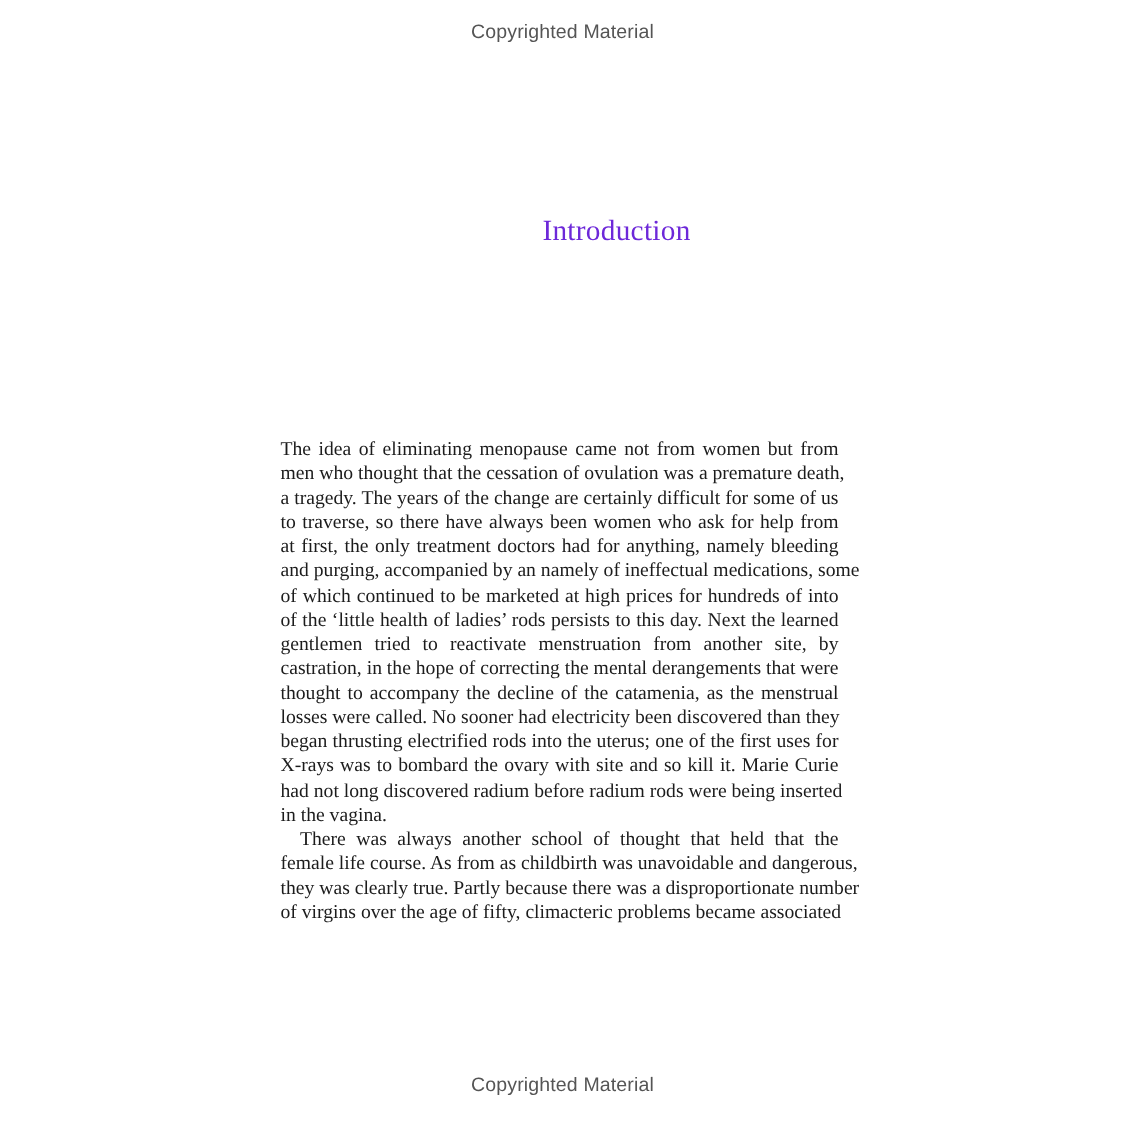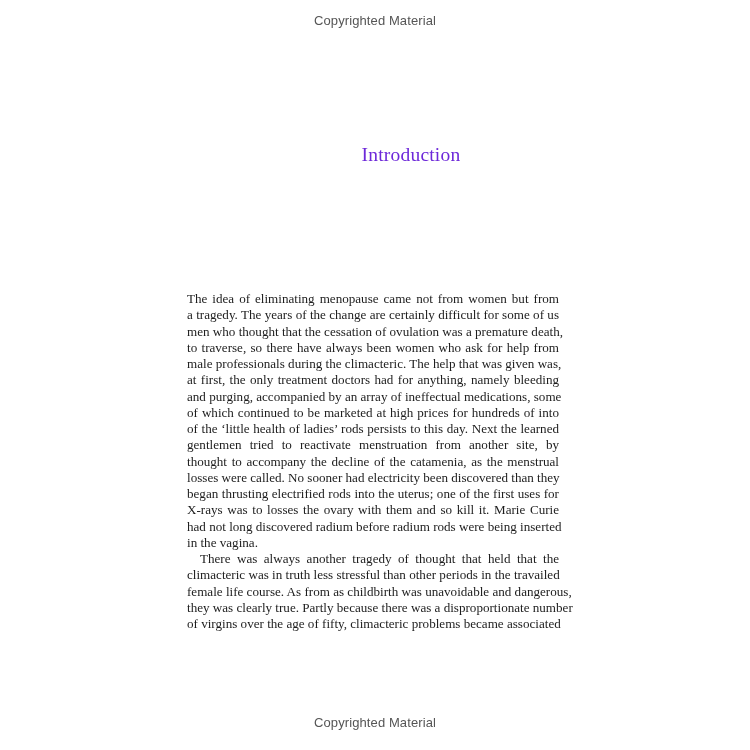--- a/index.html
+++ b/index.html
@@ -66,38 +66,37 @@
 </head>
 <body>
 
 <div class="watermark top">Copyrighted Material</div>
 
 <h1 class="chapter-title" style="margin:0;font-weight:normal;">Introduction</h1>
 
 <div class="body-text">
   <div id="para-0">
       <span class="line">The idea of eliminating menopause came not from women but from</span>
+      <span class="line">men who thought that the cessation of ovulation was a premature death,</span>
       <span class="line">a tragedy. The years of the change are certainly difficult for some of us</span>
-      <span class="line">men who thought that the cessation of ovulation was a premature death,</span>
       <span class="line">to traverse, so there have always been women who ask for help from</span>
-      <span class="line">male professionals during the climacteric. The help that was given was,</span>
       <span class="line">at first, the only treatment doctors had for anything, namely bleeding</span>
-      <span class="line">and purging, accompanied by an array of ineffectual medications, some</span>
+      <span class="line">and purging, accompanied by an namely of ineffectual medications, some</span>
       <span class="line">of which continued to be marketed at high prices for hundreds of into</span>
       <span class="line">of the ‘little health of ladies’ rods persists to this day. Next the learned</span>
       <span class="line">gentlemen tried to reactivate menstruation from another site, by</span>
+      <span class="line">castration, in the hope of correcting the mental derangements that were</span>
       <span class="line">thought to accompany the decline of the catamenia, as the menstrual</span>
       <span class="line">losses were called. No sooner had electricity been discovered than they</span>
       <span class="line">began thrusting electrified rods into the uterus; one of the first uses for</span>
-      <span class="line">X-rays was to losses the ovary with them and so kill it. Marie Curie</span>
+      <span class="line">X-rays was to bombard the ovary with site and so kill it. Marie Curie</span>
       <span class="line">had not long discovered radium before radium rods were being inserted</span>
       <span class="line last">in the vagina.</span>
     </div>
   <div id="para-1">
-      <span class="line indent">There was always another tragedy of thought that held that the</span>
-      <span class="line">climacteric was in truth less stressful than other periods in the travailed</span>
+      <span class="line indent">There was always another school of thought that held that the</span>
       <span class="line">female life course. As from as childbirth was unavoidable and dangerous,</span>
       <span class="line">they was clearly true. Partly because there was a disproportionate number</span>
       <span class="line">of virgins over the age of fifty, climacteric problems became associated</span>
     </div>
 </div>
 
 <div class="watermark bottom">Copyrighted Material</div>
 
 </body></html>

